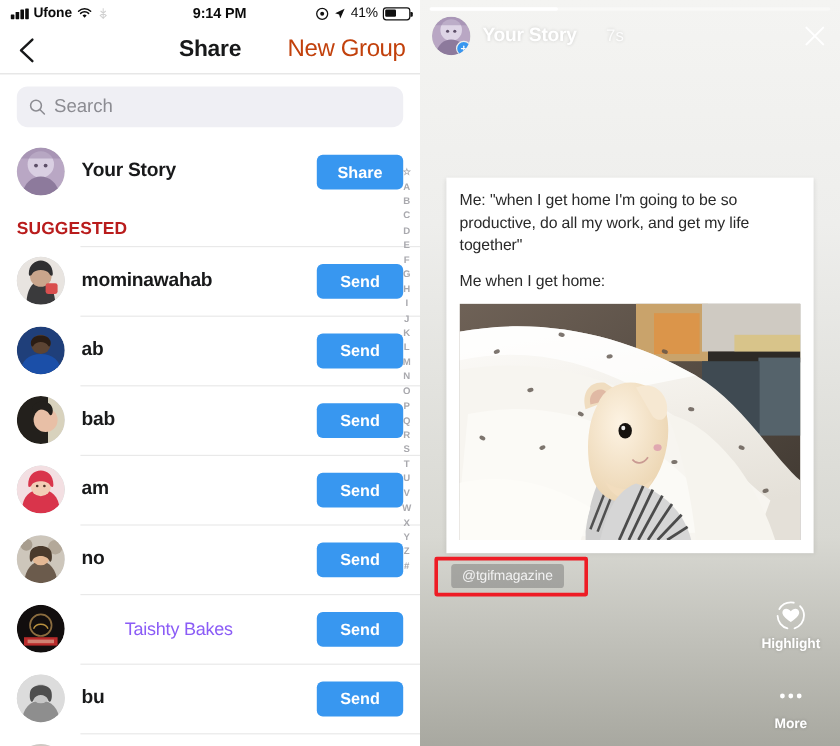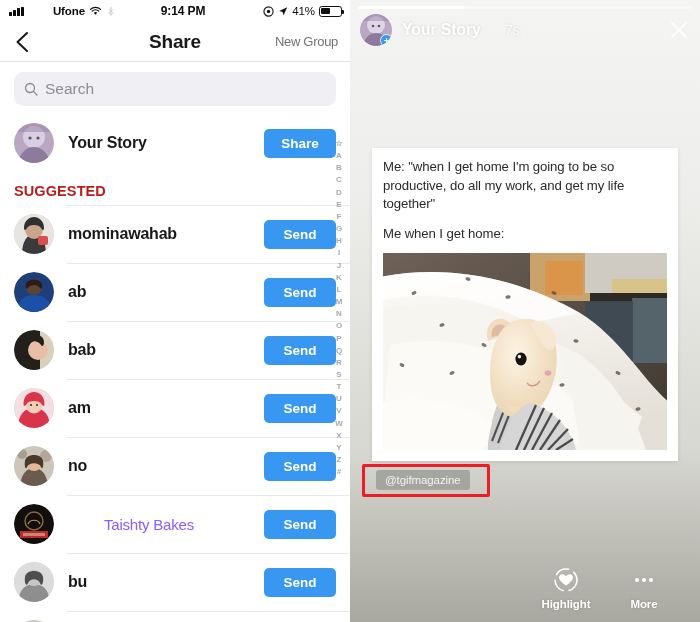--- a/index.html
+++ b/index.html
@@ -26,21 +26,21 @@
     font-size: 11.5px; font-weight: bold; color: #0b0b0b;
     letter-spacing: -0.1px;
   }
   .sb-left { display: flex; align-items: center; gap: 4px; }
   .signal { display: inline-flex; align-items: flex-end; gap: 1.5px; height: 9px; }
   .signal i { width: 2.6px; background: #0b0b0b; border-radius: 0.5px; display: block; }
   .signal i:nth-child(1) { height: 4px; }
   .signal i:nth-child(2) { height: 5.6px; }
   .signal i:nth-child(3) { height: 7.2px; }
   .signal i:nth-child(4) { height: 9px; }
-  .carrier { font-size: 11.5px; font-weight: bold; margin-left: 25px; }
+  .carrier { font-size: 11.5px; font-weight: bold; }
   .wifi-ico { width: 13px; height: 10px; }
   .bt-ico { width: 10px; height: 10px; opacity: .45; }
   .sb-center {
     position: absolute; left: 0; right: 0; text-align: center;
     font-size: 12px; font-weight: bold; pointer-events: none; margin-left: 16px;
   }
   .sb-right { margin-left: auto; display: flex; align-items: center; gap: 4px; position: relative; z-index: 2; }
   .alarm-ico { width: 11px; height: 11px; }
   .loc-ico { width: 10px; height: 11px; }
   .batt-pct { font-size: 11.5px; font-weight: normal; }
@@ -56,21 +56,21 @@
     height: 40px; display: flex; align-items: center;
     padding: 0 12px; position: relative;
     border-bottom: 1px solid #e2e2e2; background: #fff;
   }
   .back-chevron { width: 22px; height: 24px; cursor: pointer; }
   .nav-title {
     position: absolute; left: 0; right: 0; text-align: center;
     font-size: 19px; font-weight: bold; color: #18191a; letter-spacing: -0.2px;
   }
   .new-group {
-    margin-left: auto; font-size: 13px; color: #737373;
+    margin-left: auto; font-size: 20px; color: #c2410c;
     letter-spacing: -0.3px; position: relative; z-index: 2; cursor: pointer;
   }
 
   
   .search-wrap { padding: 10px 14px 8px; }
   .search-box {
     height: 34px; background: #efeff4; border-radius: 9px;
     display: flex; align-items: center; padding: 2px 10px; gap: 7px;
   }
   .search-ico { width: 14px; height: 14px; flex: none; }
@@ -194,22 +194,22 @@
   }
   .annotation-box {
     position: absolute; left: 12px; top: 464px;
     width: 128px; height: 33px;
     border: 3px solid #ee1c25; border-radius: 2px;
     pointer-events: none;
   }
 
   
   .story-actions {
-    position: absolute; right: 29px; bottom: 12px;
-    display: flex; gap: 24px; 
+    position: absolute; right: 14px; bottom: 12px;
+    display: flex; gap: 24px;  flex-direction: column;
   }
   .action-item {
     display: flex; flex-direction: column; align-items: center;
     gap: 5px; cursor: pointer; width: 54px;
   }
   .action-label {
     font-size: 11.5px; color: #ffffff; font-weight: bold;
     letter-spacing: -0.1px; text-shadow: 0 0 3px rgba(0,0,0,.2);
   }
   .hl-ico { width: 26px; height: 26px; }

